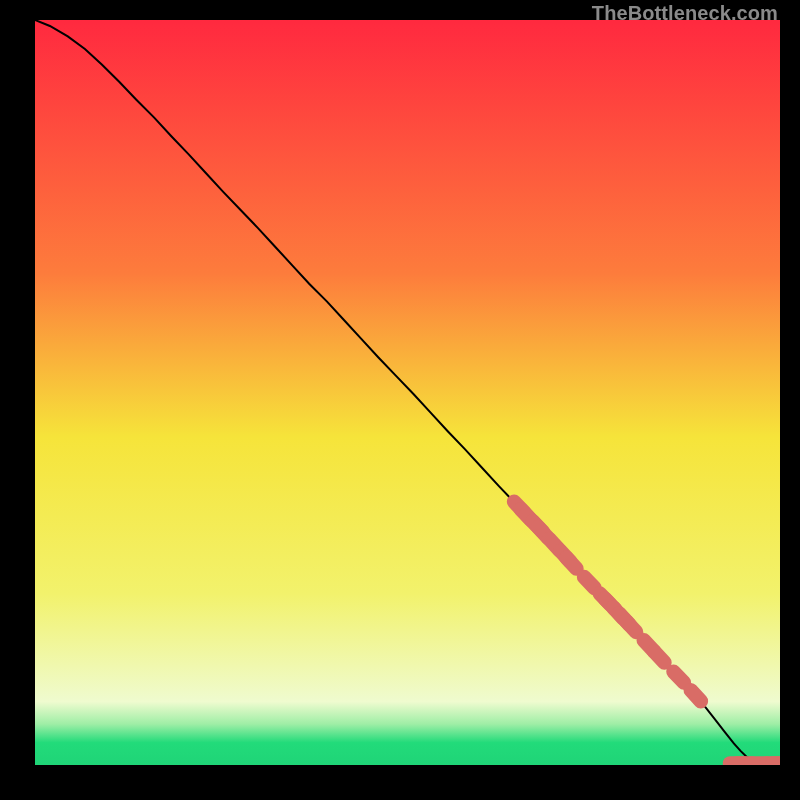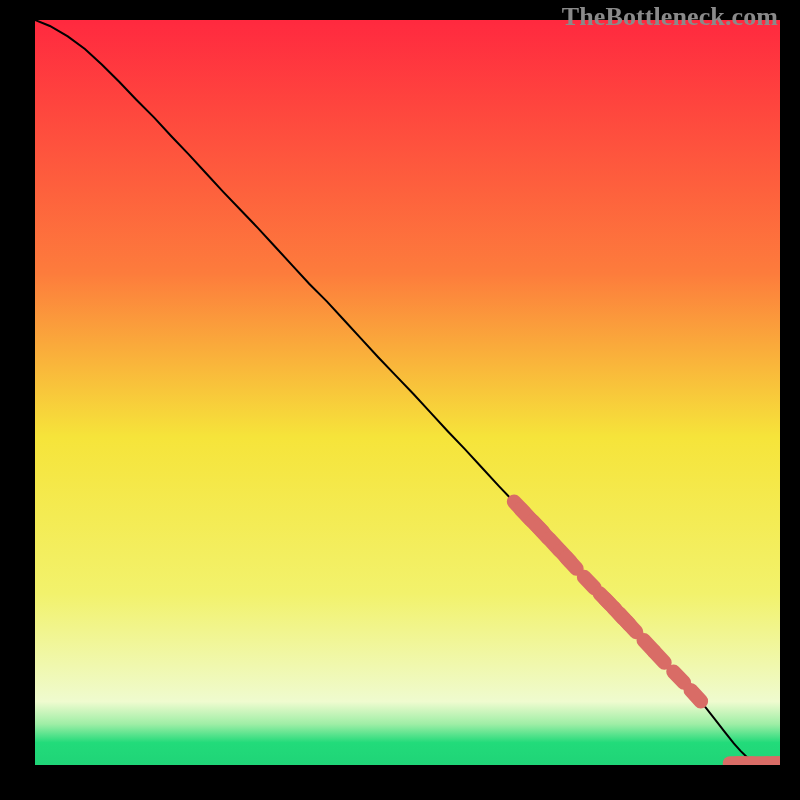--- a/index.html
+++ b/index.html
@@ -21,22 +21,22 @@
     left: 35px;
     top: 20px;
     width: 745px;
     height: 745px;
     overflow: hidden;
   }
   .watermark {
     position: absolute;
     right: 22px;
     top: 2px;
-    font-family: Liberation Serif, serif;
-    font-size: 26px;
+    font-family: Liberation Sans, sans-serif;
+    font-size: 20px;
     font-weight: 600;
     color: #8a8a8a;
     letter-spacing: 0.1px;
     user-select: none;
   }
   svg { display: block; }
 </style>
 </head>
 <body>
 

